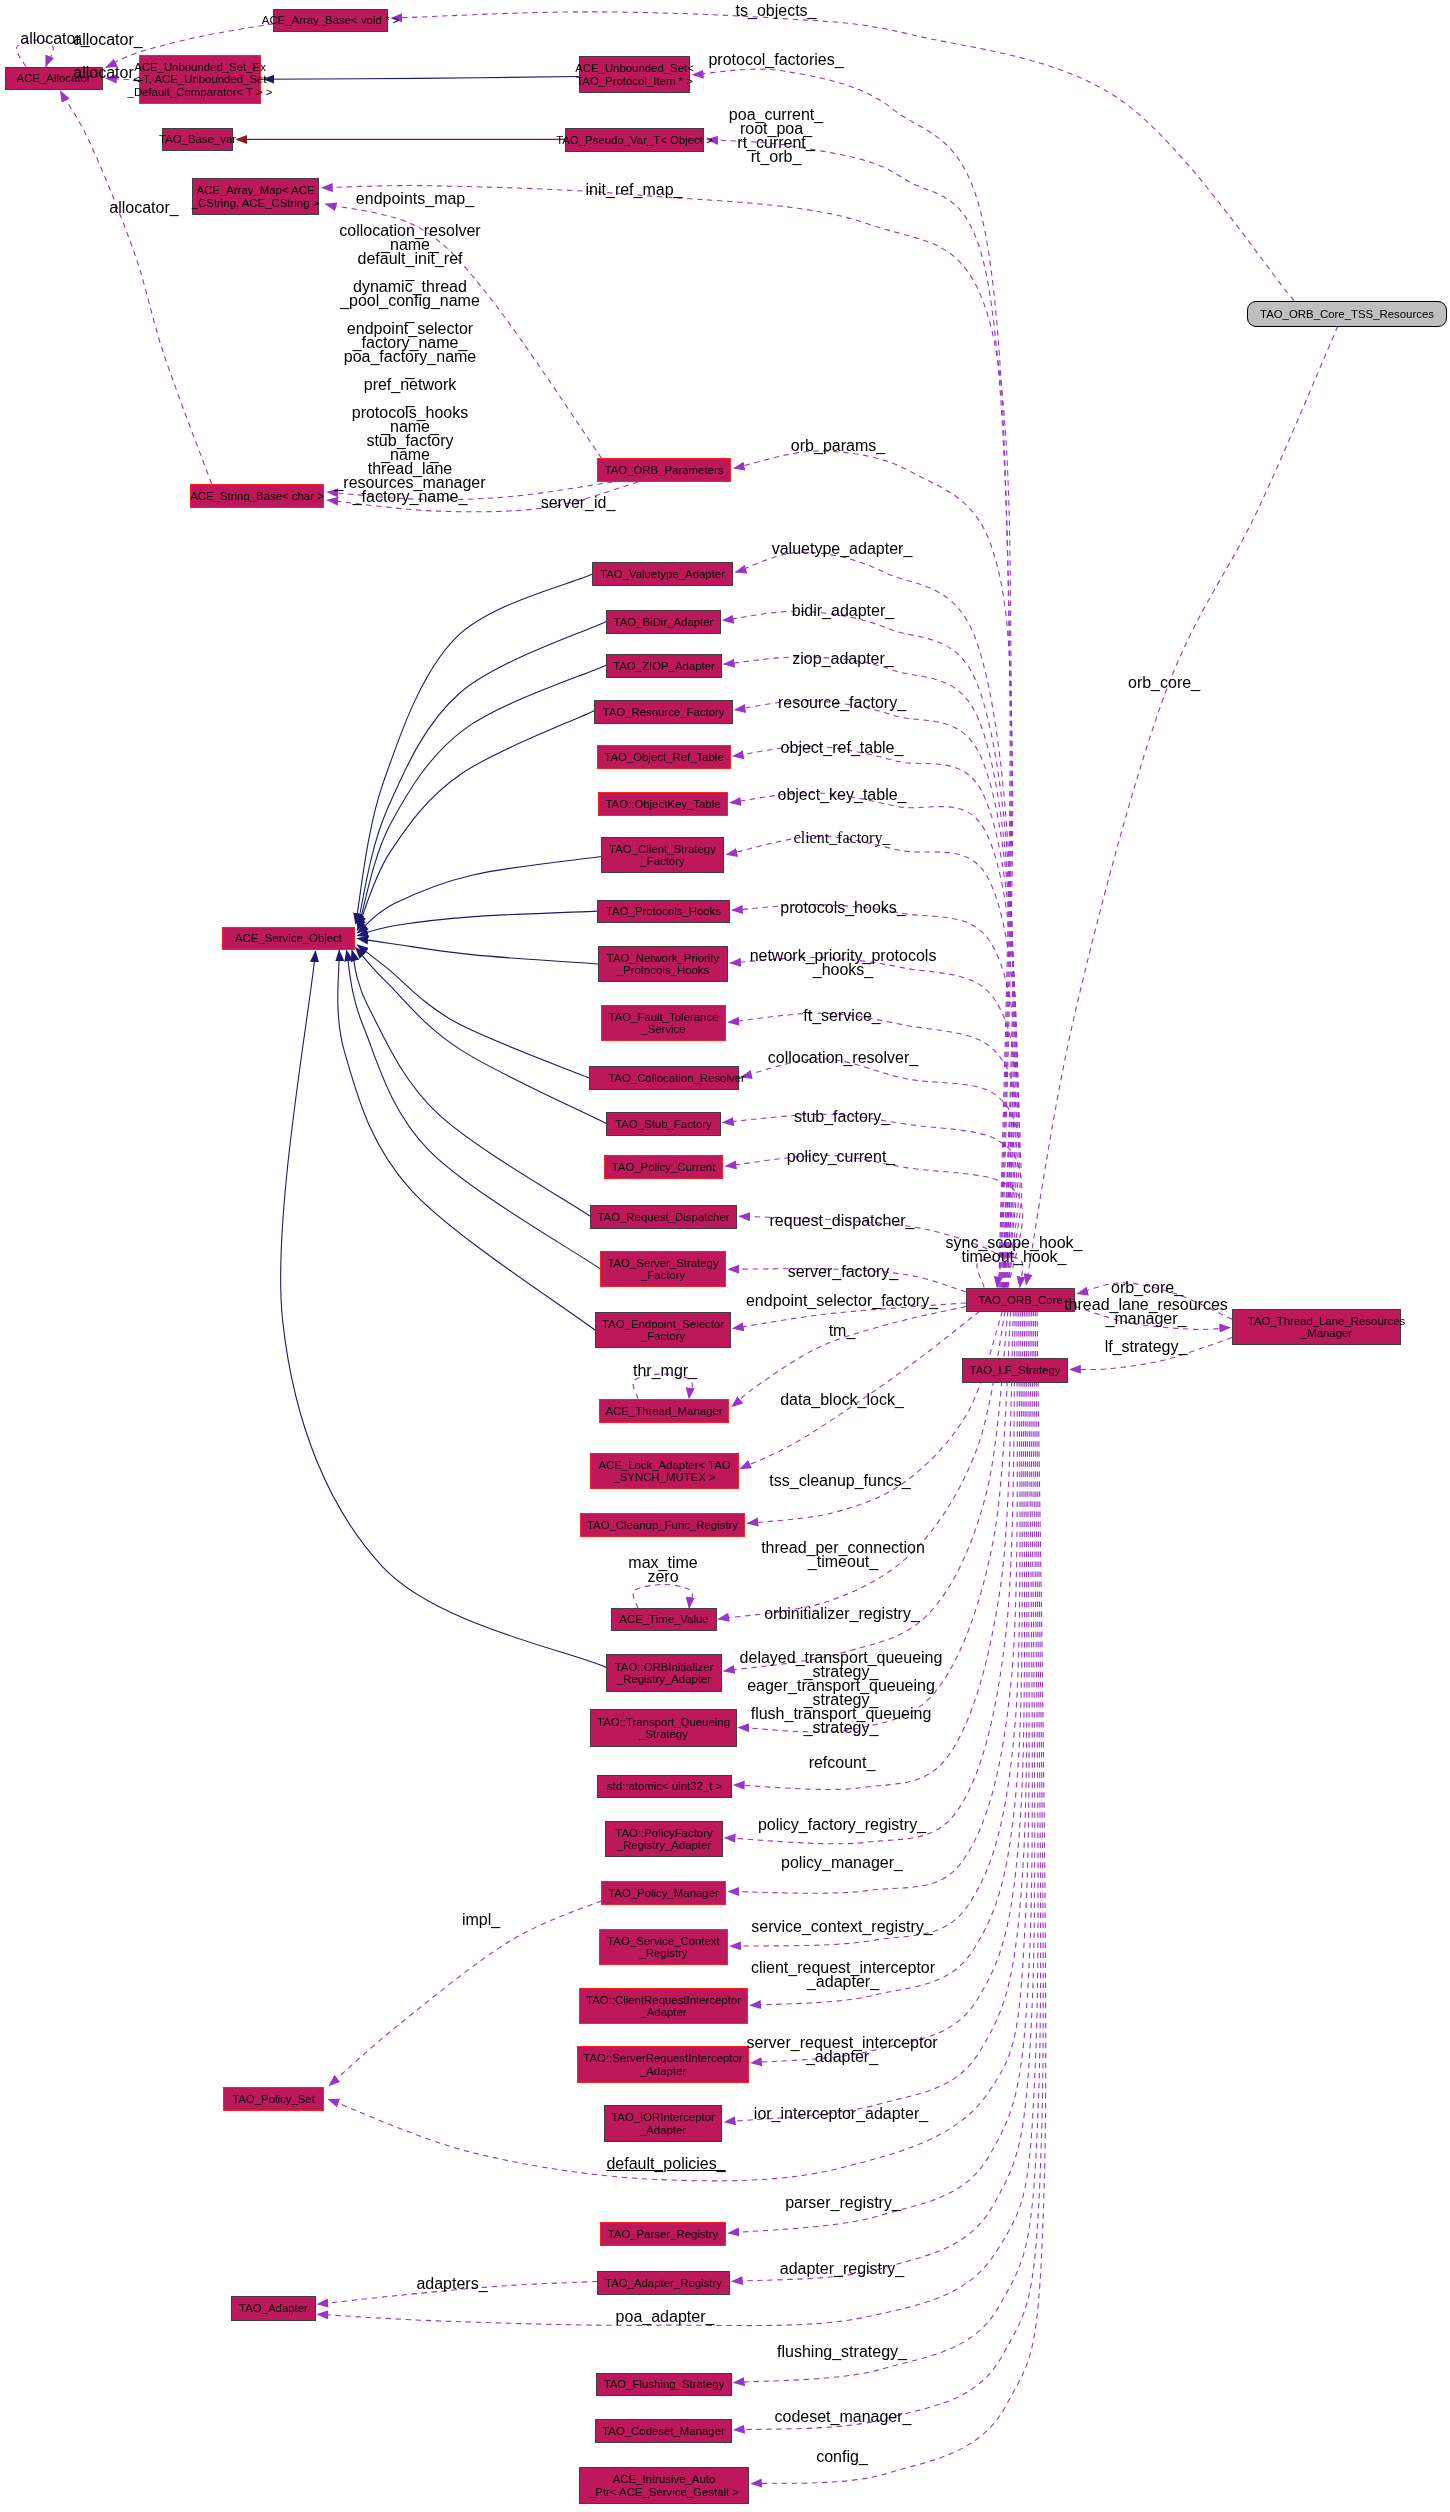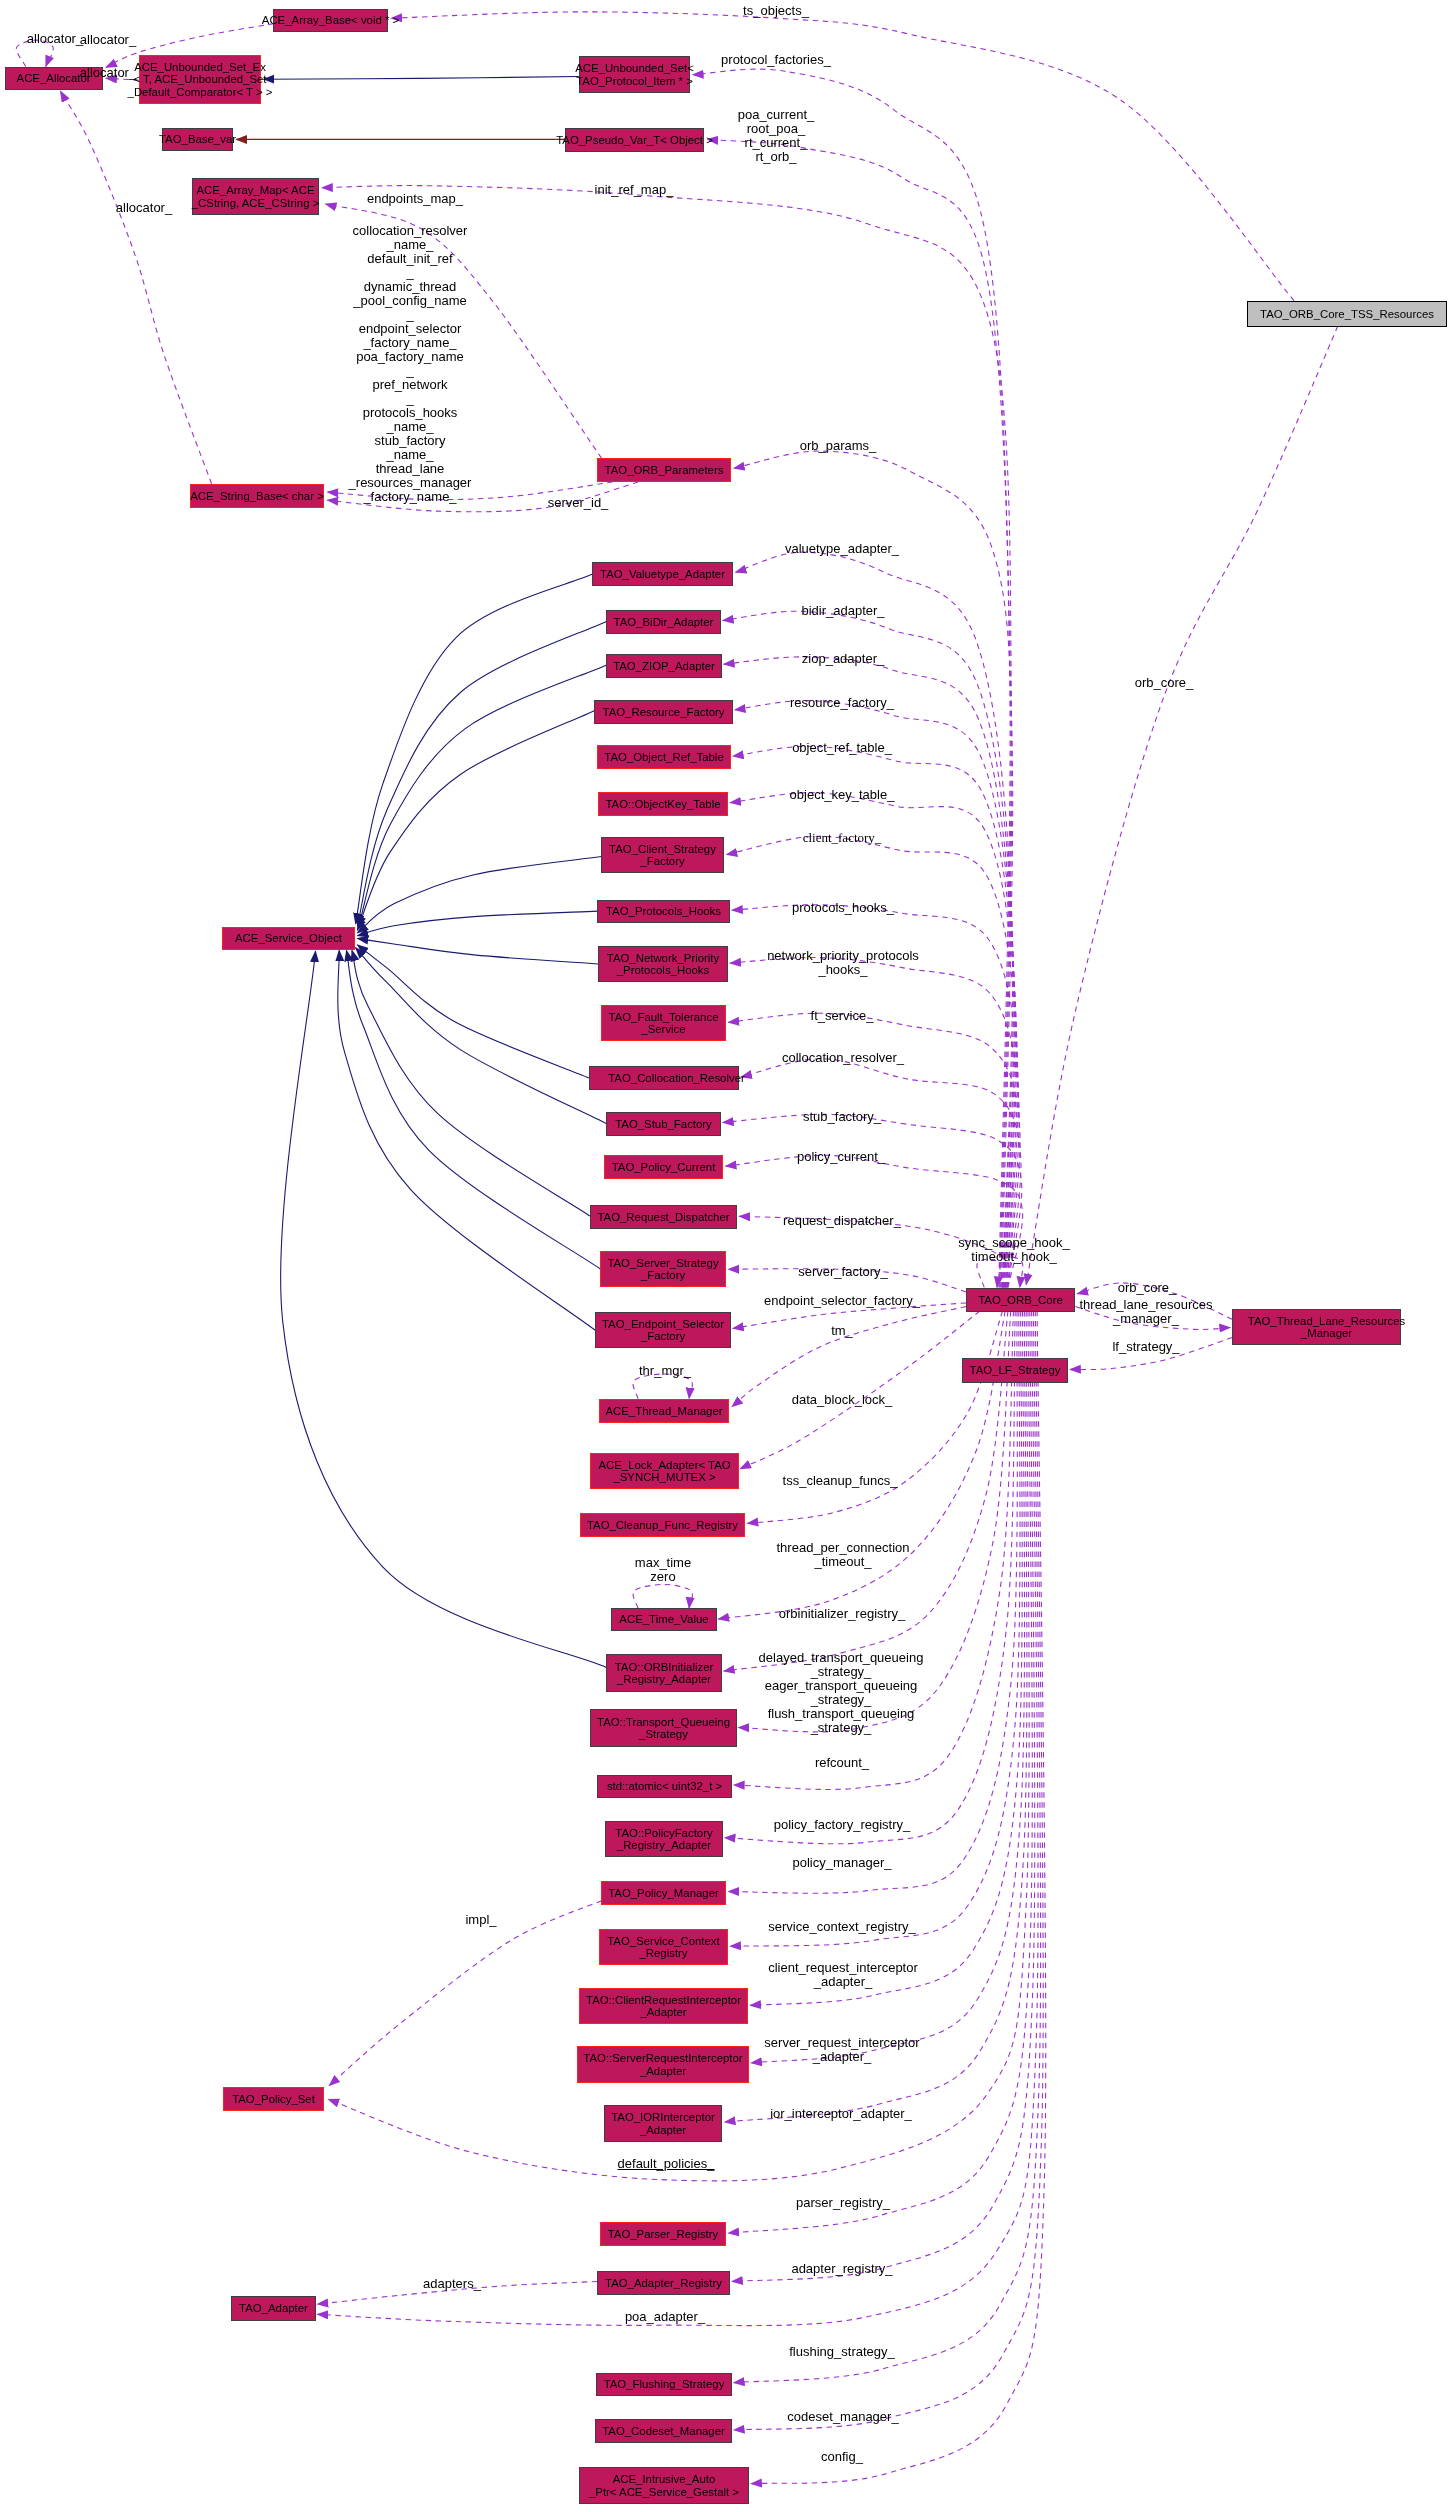--- a/index.html
+++ b/index.html
@@ -4,21 +4,21 @@
 <style>
   html,body{margin:0;padding:0;background:#ffffff;}
   #canvas{position:relative;width:1451px;height:2512px;background:#ffffff;
           font-family:"Liberation Sans","DejaVu Sans",sans-serif;overflow:hidden;}
   #edge-svg{position:absolute;left:0;top:0;width:1451px;height:2512px;}
   .node{position:absolute;display:flex;align-items:center;justify-content:center;
         text-align:center;background:#be185d;border:0.9px solid #3f3f3f;
         font-size:11.4px;line-height:12.3px;color:#000;white-space:pre;box-sizing:border-box;}
   .node.red{border-color:#ff2020;}
   .node.focus{background:#bfbfbf;border:1.5px solid #000;}
-  .edge-label{position:absolute;transform:translate(-50%,-50%);font-size:13px;
+  .edge-label{position:absolute;transform:translate(-50%,-50%);font-size:16px;
         line-height:14px;color:#000;white-space:pre;text-align:center;pointer-events:none;}
 </style>
 </head>
 <body>
 
 <div id="canvas">
   <svg id="edge-svg" viewBox="0 0 1592 2757">
     <defs>
       <marker id="m-uses" markerUnits="userSpaceOnUse" markerWidth="14" markerHeight="11" refX="12" refY="5" orient="auto">
         <path d="M0,0 L13,5 L0,10 z" fill="#9a32cd"></path>
@@ -111,21 +111,21 @@
       <div class="node" style="left: 4.6px; top: 67px; width: 98px; height: 23px;">ACE_Allocator</div>
       <div class="node red" style="left: 139px; top: 55px; width: 122px; height: 49px;">ACE_Unbounded_Set_Ex
 &lt; T, ACE_Unbounded_Set
 _Default_Comparator&lt; T &gt; &gt;</div>
       <div class="node" style="left: 579px; top: 56px; width: 111px; height: 37px;">ACE_Unbounded_Set&lt;
 TAO_Protocol_Item * &gt;</div>
       <div class="node" style="left: 162px; top: 128px; width: 71px; height: 23px;">TAO_Base_var</div>
       <div class="node" style="left: 565px; top: 128px; width: 139px; height: 24px;">TAO_Pseudo_Var_T&lt; Object &gt;</div>
       <div class="node" style="left: 192px; top: 178px; width: 127px; height: 37px;">ACE_Array_Map&lt; ACE
 _CString, ACE_CString &gt;</div>
-      <div class="node focus" style="left: 1247px; top: 301px; width: 200px; height: 25.5px;">TAO_ORB_Core_TSS_Resources</div>
+      <div class="node focus" style="left: 1247px; top: 301px; width: 200px; height: 25.5px; border-radius: 9px;">TAO_ORB_Core_TSS_Resources</div>
       <div class="node red" style="left: 597px; top: 458px; width: 134px; height: 24px;">TAO_ORB_Parameters</div>
       <div class="node red" style="left: 190px; top: 484px; width: 134px; height: 24px;">ACE_String_Base&lt; char &gt;</div>
       <div class="node" style="left: 592px; top: 562px; width: 141px; height: 24px;">TAO_Valuetype_Adapter</div>
       <div class="node" style="left: 606px; top: 610px; width: 115px; height: 24px;">TAO_BiDir_Adapter</div>
       <div class="node" style="left: 606px; top: 654px; width: 116px; height: 24px;">TAO_ZIOP_Adapter</div>
       <div class="node" style="left: 594px; top: 700px; width: 139px; height: 24px;">TAO_Resource_Factory</div>
       <div class="node red" style="left: 597px; top: 745px; width: 134px; height: 24px;">TAO_Object_Ref_Table</div>
       <div class="node red" style="left: 598px; top: 792px; width: 130px; height: 24px;">TAO::ObjectKey_Table</div>
       <div class="node" style="left: 601px; top: 837px; width: 123px; height: 36px;">TAO_Client_Strategy
 _Factory</div>

